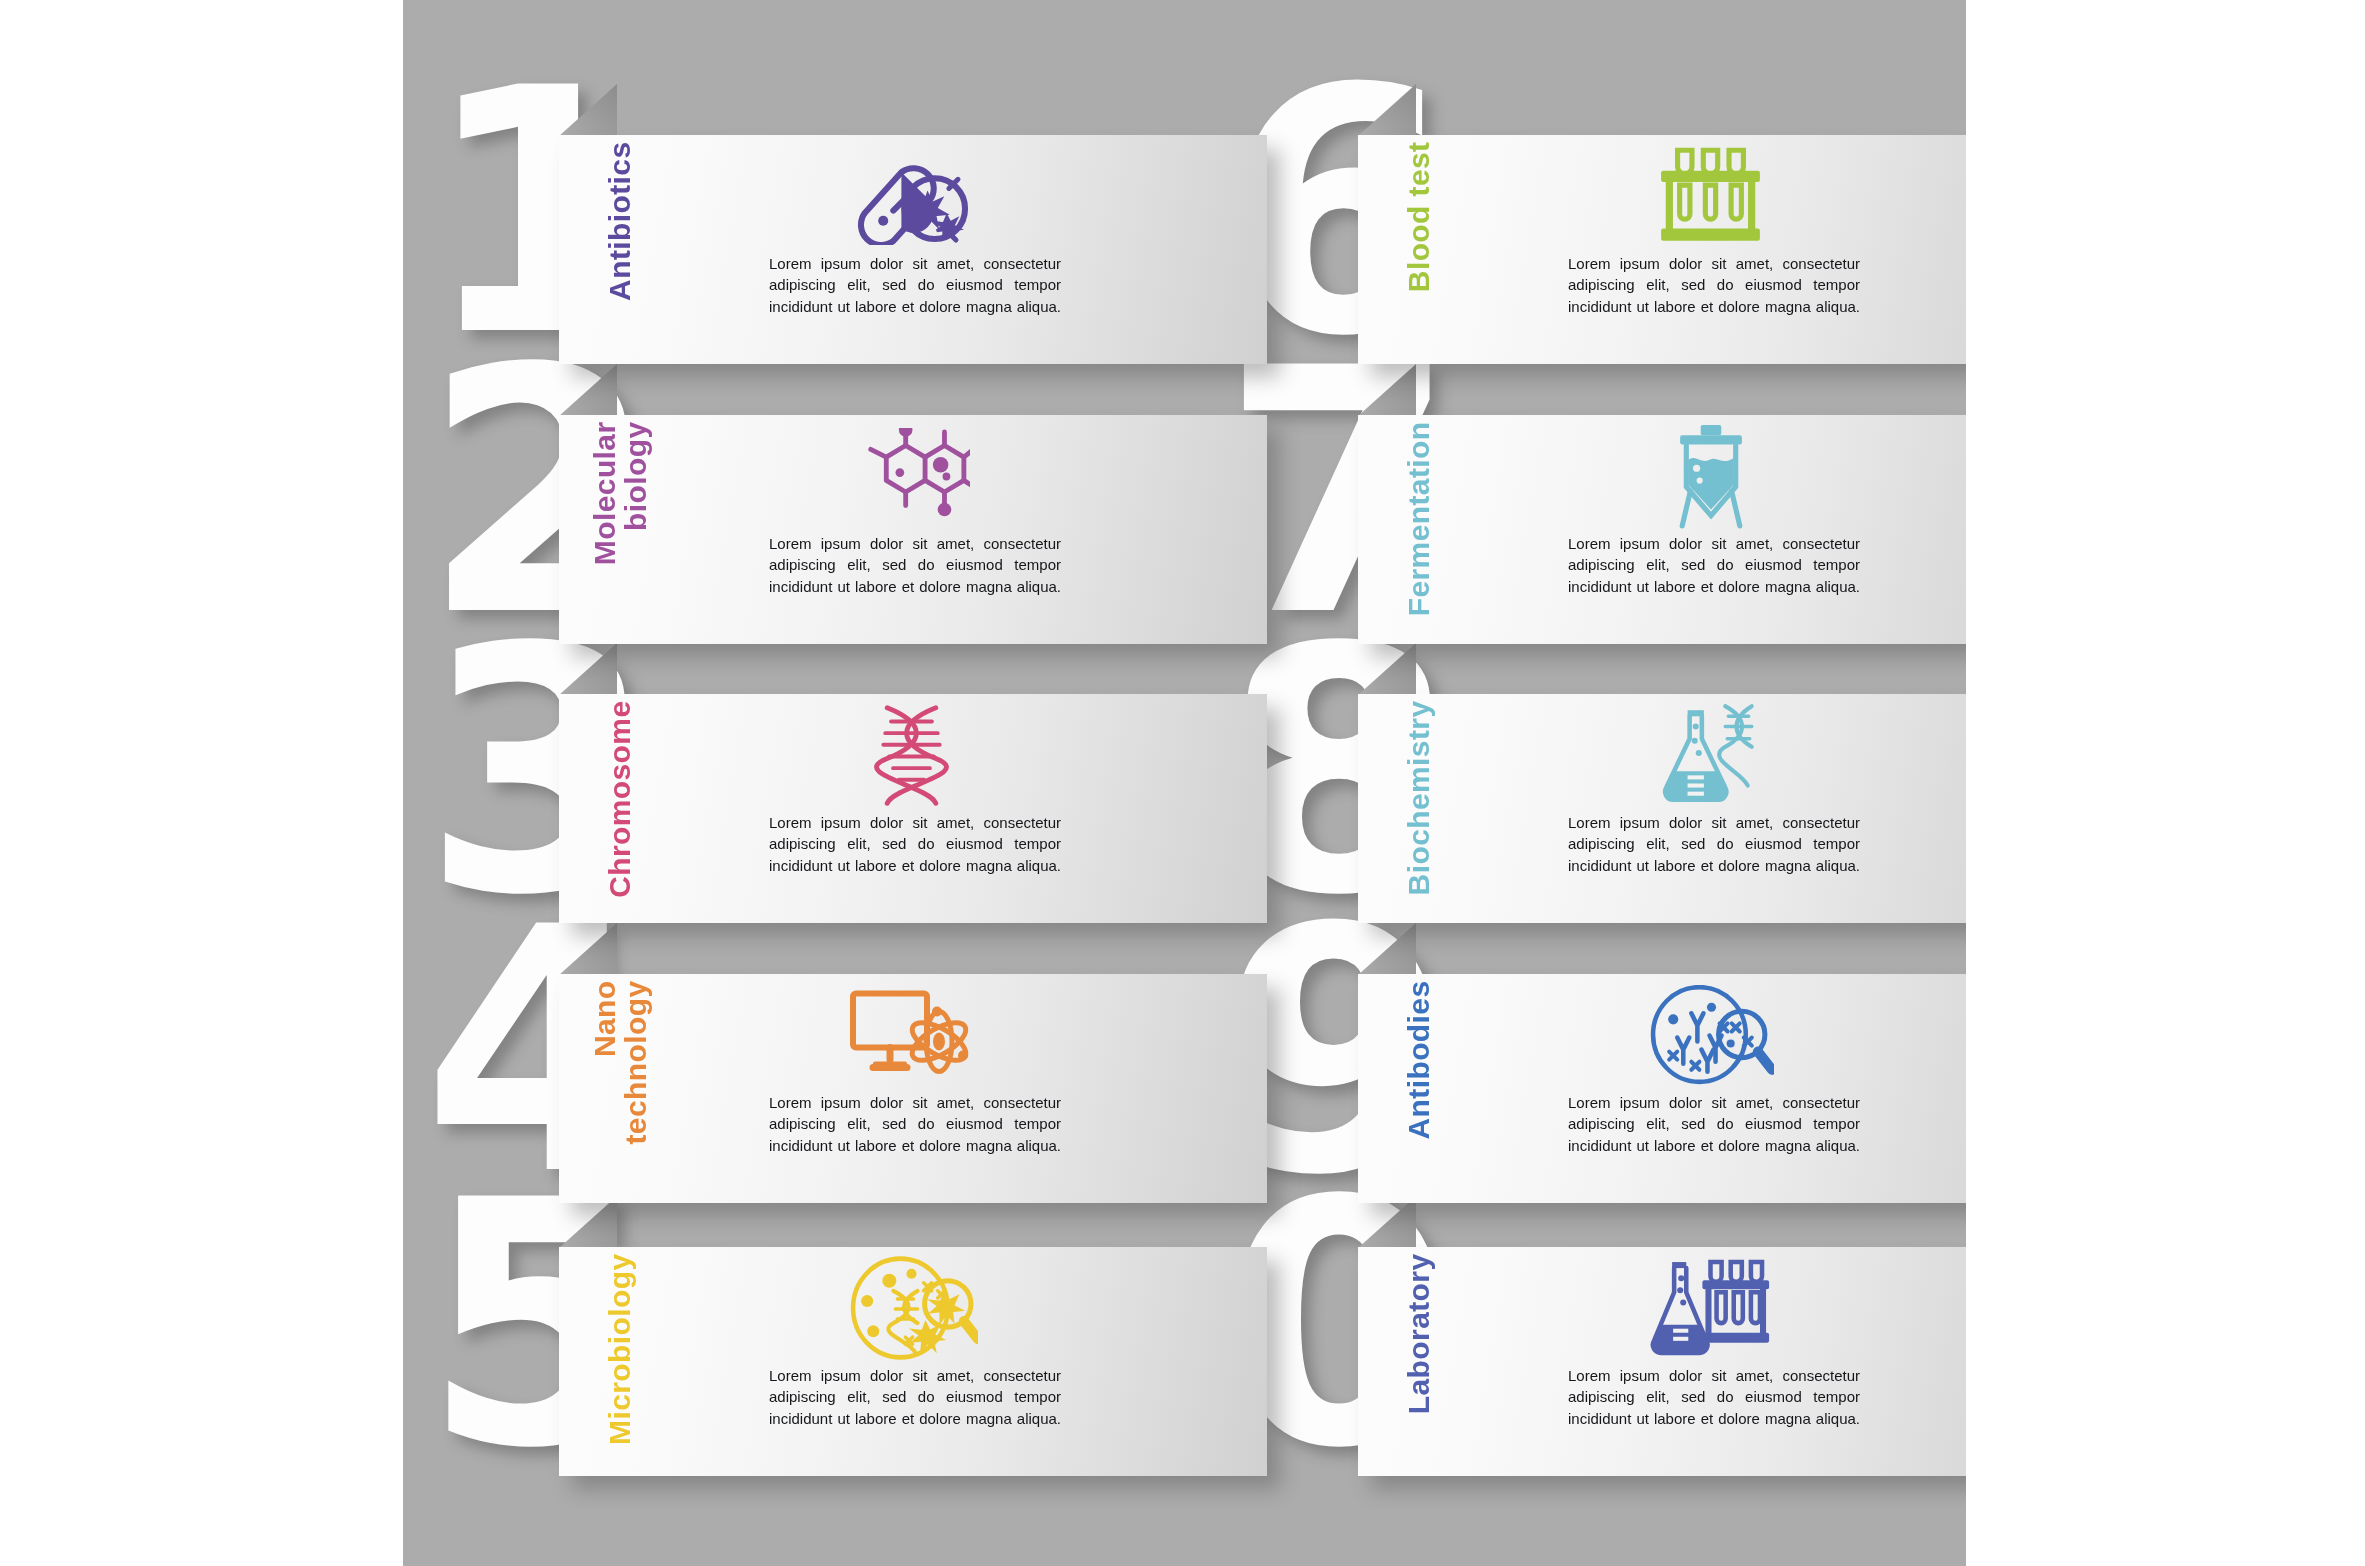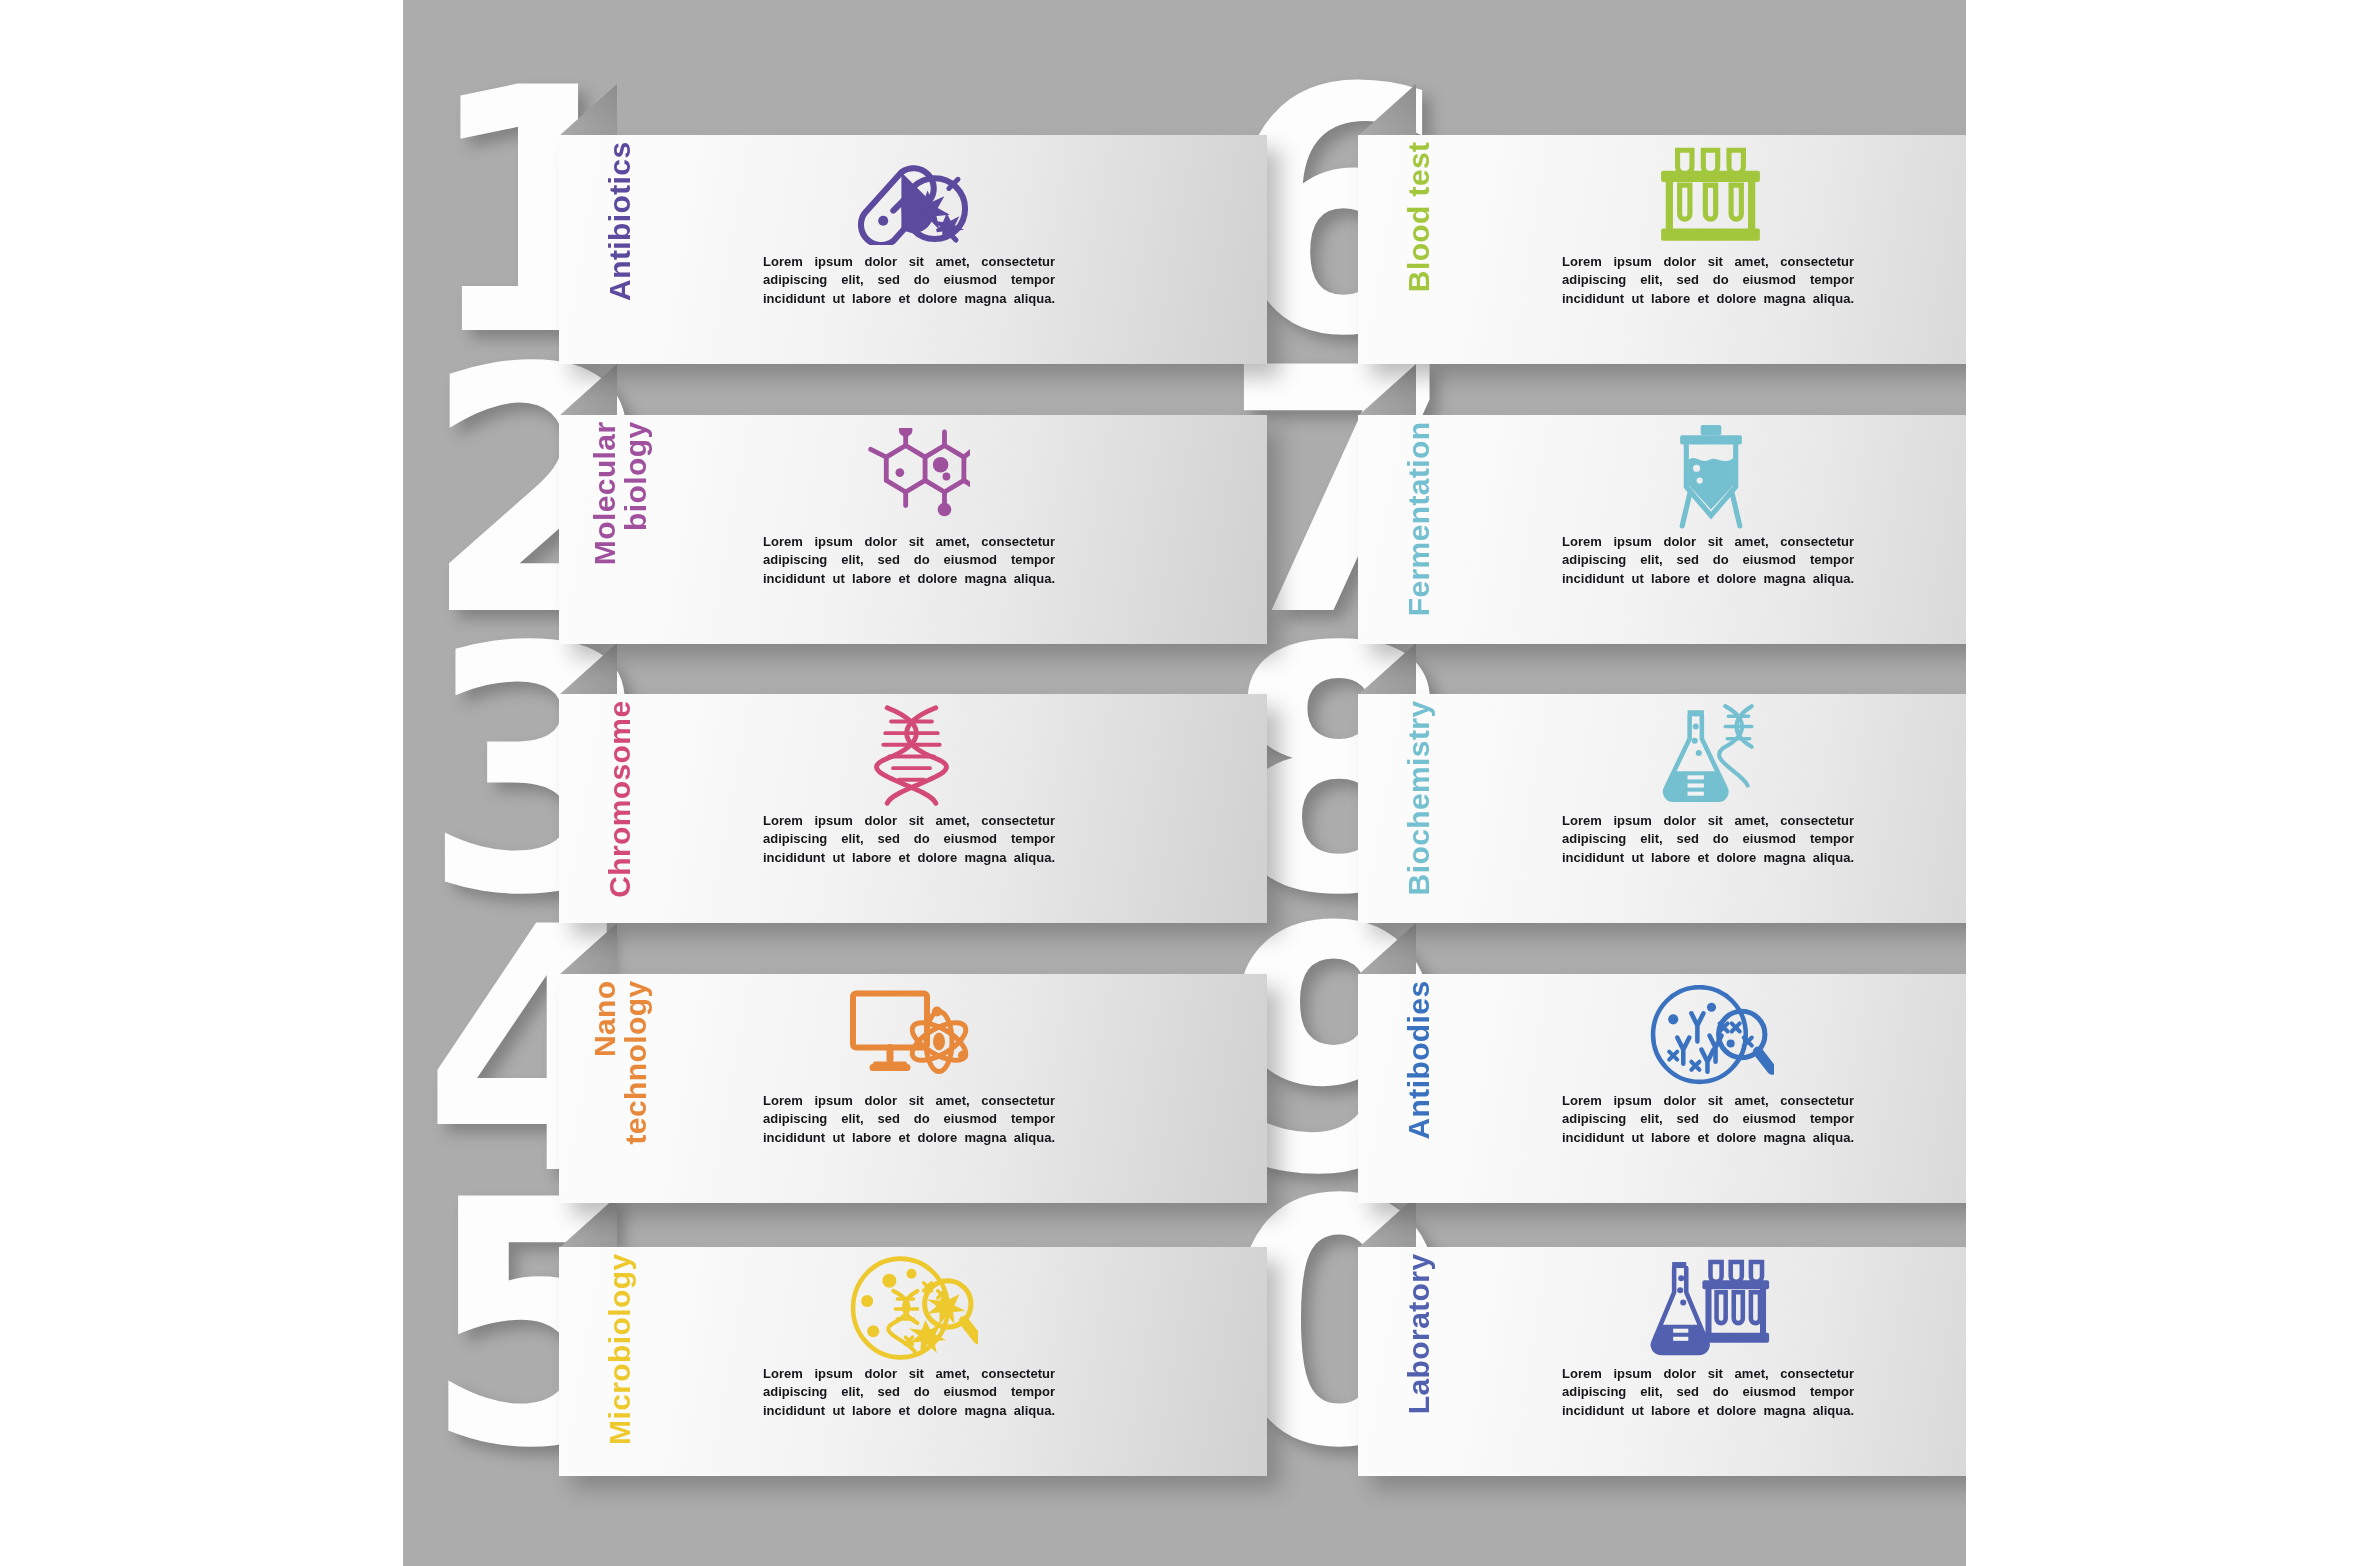--- a/index.html
+++ b/index.html
@@ -103,29 +103,28 @@
     height: 104px;
     display: flex;
     align-items: center;
     justify-content: center;
   }
   .icon-wrap svg { display: block; }
 
   
   .body-copy {
     position: absolute;
-    left: 204px;
+    left: 210px;
     top: 118px;
     width: 292px;
-    font-size: 13px;
+    font-size: 15px;
     line-height: 1.42;
     color: #15161a;
     text-align: justify;
     text-justify: inter-word;
-    font-weight: bold;
   }
   .body-copy::after { content: ""; display: inline-block; width: 100%; }
 </style>
 </head>
 <body>
 
 <div id="stage">
     <div class="item col-left" style="top: 84px;">
     <div class="numeral">1</div>
     <div class="fold"></div>

